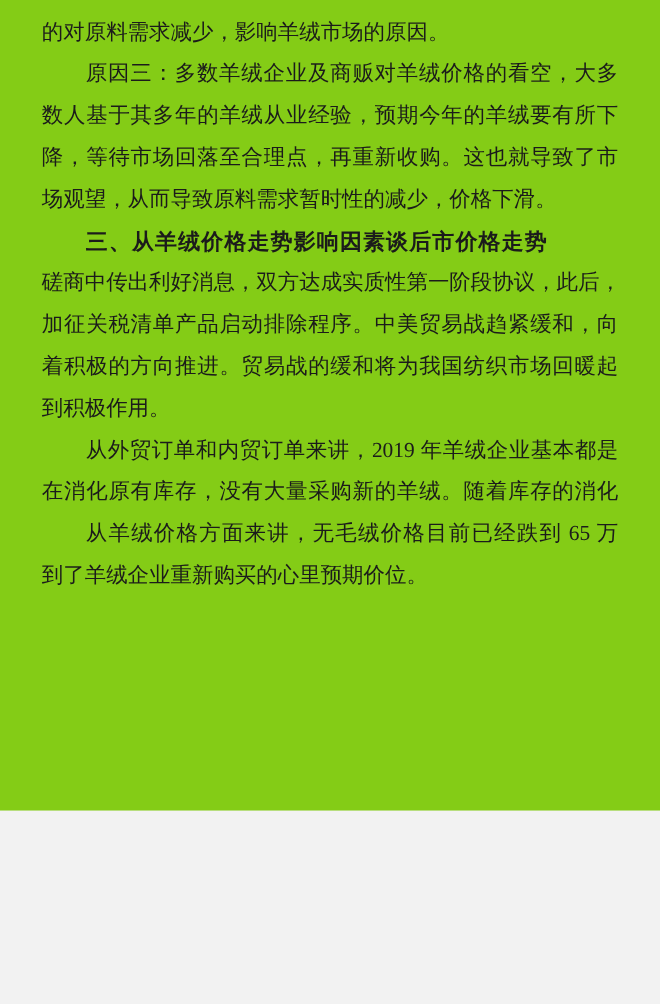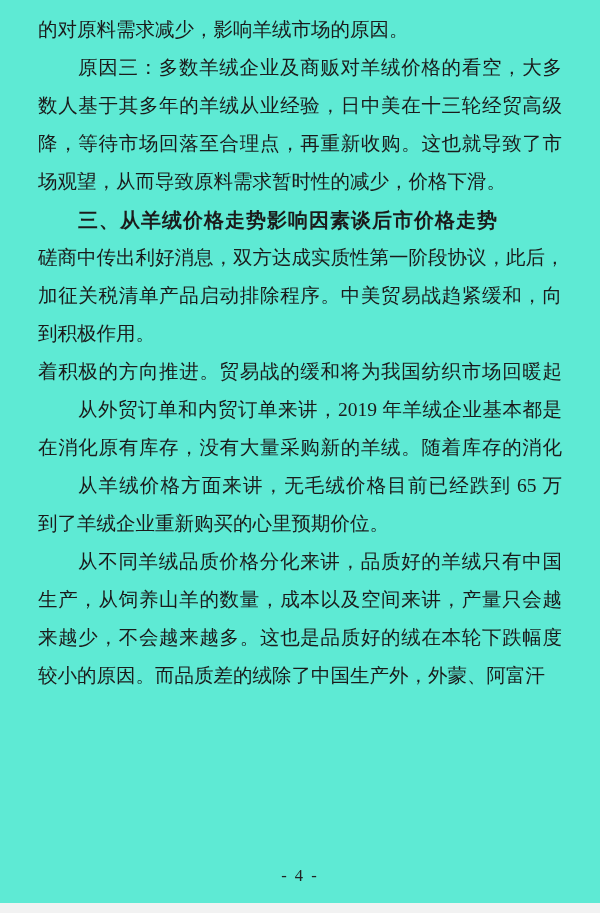--- a/index.html
+++ b/index.html
@@ -4,22 +4,22 @@
 <style>
   * { margin: 0; padding: 0; box-sizing: border-box; }
   html, body {
     width: 600px;
     background: #f2f2f2;
     font-family: "Liberation Serif", "DejaVu Serif", serif;
   }
   .page {
     position: relative;
     width: 600px;
-    height: 903px;
-    background: #5eead4;
+    height: 737px;
+    background: #84cc16;
     color: #1b1b1b;
     overflow: hidden;
   }
   .content {
     position: absolute;
     top: 11px;
     left: 38px;
     width: 524px;
   }
   .para { margin: 0; }
@@ -56,42 +56,36 @@
 </head>
 <body>
 
 <div class="page">
   <div class="content">
       <div class="para body">
         <div class="line para-end">的对原料需求减少，影响羊绒市场的原因。</div>
       </div>
       <div class="para body">
         <div class="line indent">原因三：多数羊绒企业及商贩对羊绒价格的看空，大多</div>
-        <div class="line">数人基于其多年的羊绒从业经验，日中美在十三轮经贸高级</div>
+        <div class="line">数人基于其多年的羊绒从业经验，预期今年的羊绒要有所下</div>
         <div class="line">降，等待市场回落至合理点，再重新收购。这也就导致了市</div>
         <div class="line para-end">场观望，从而导致原料需求暂时性的减少，价格下滑。</div>
       </div>
       <div class="para heading">
         <div class="line para-end indent">三、从羊绒价格走势影响因素谈后市价格走势</div>
       </div>
       <div class="para body">
         <div class="line">磋商中传出利好消息，双方达成实质性第一阶段协议，此后，</div>
         <div class="line">加征关税清单产品启动排除程序。中美贸易战趋紧缓和，向</div>
+        <div class="line">着积极的方向推进。贸易战的缓和将为我国纺织市场回暖起</div>
         <div class="line para-end">到积极作用。</div>
-        <div class="line">着积极的方向推进。贸易战的缓和将为我国纺织市场回暖起</div>
       </div>
       <div class="para body">
         <div class="line indent">从外贸订单和内贸订单来讲，2019 年羊绒企业基本都是</div>
         <div class="line">在消化原有库存，没有大量采购新的羊绒。随着库存的消化</div>
       </div>
       <div class="para body">
         <div class="line indent">从羊绒价格方面来讲，无毛绒价格目前已经跌到 65 万</div>
         <div class="line para-end">到了羊绒企业重新购买的心里预期价位。</div>
       </div>
-      <div class="para body">
-        <div class="line indent">从不同羊绒品质价格分化来讲，品质好的羊绒只有中国</div>
-        <div class="line">生产，从饲养山羊的数量，成本以及空间来讲，产量只会越</div>
-        <div class="line">来越少，不会越来越多。这也是品质好的绒在本轮下跌幅度</div>
-        <div class="line para-end">较小的原因。而品质差的绒除了中国生产外，外蒙、阿富汗</div>
-      </div>
     </div>
   <div class="footer">- 4 -</div>
 </div>
 
 </body></html>

